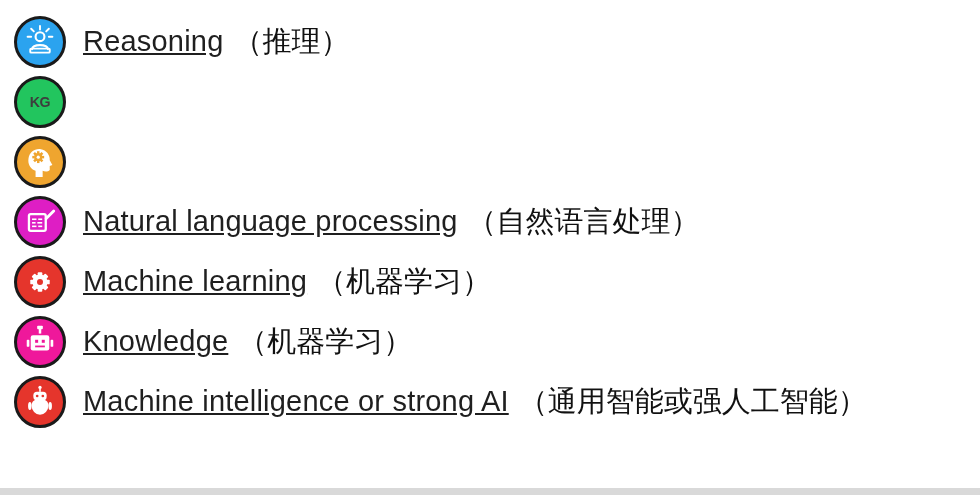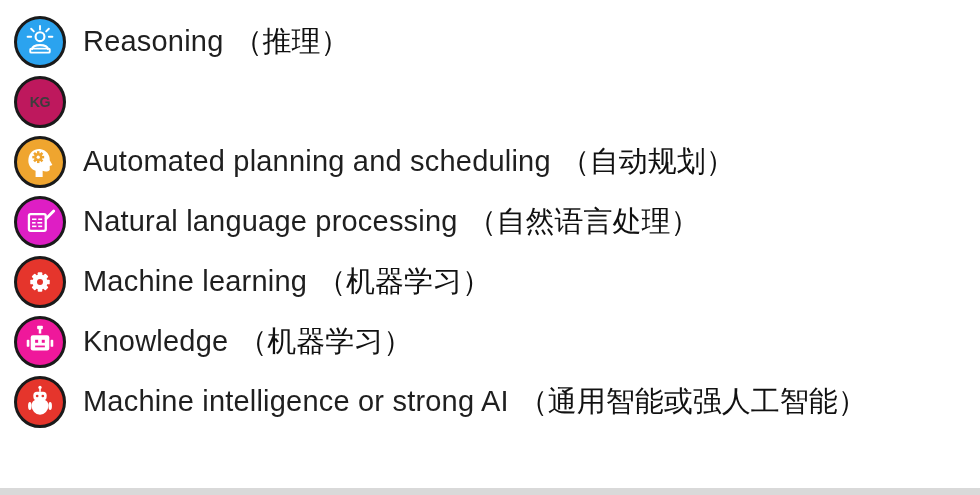--- a/index.html
+++ b/index.html
@@ -28,20 +28,21 @@
     display: flex;
     align-items: center;
     justify-content: center;
   }
   .badge svg { display: block; }
   .label { margin-left: 17px; white-space: nowrap; }
   .en {
     font-size: 29px;
     color: #1f1f1f;
     letter-spacing: 0.2px;
+    text-decoration: underline;
   }
   .zh {
     font-family: Liberation Serif, serif;
     font-size: 29px;
     color: #111111;
     margin-left: 10px;
   }
   .footer-bar {
     position: absolute;
     left: 0; right: 0; bottom: 0;
@@ -67,21 +68,21 @@
       <line x1="40" y1="20" x2="36" y2="20" stroke-width="2.2"></line>
     </g>
         </svg>
       </span>
     <span class="label">
       <span class="en">Reasoning</span><span class="zh">（推理）</span>
     </span>
   </div>
 
   <div class="row">
-    <span class="badge" style="background: #be185d;">
+    <span class="badge" style="background: #22c55e;">
         <svg width="46" height="46" viewBox="0 0 52 52">
     <text x="26" y="27" text-anchor="middle" dominant-baseline="middle" font-family="Liberation Sans, sans-serif" font-size="16" font-weight="bold" fill="#3d3d3d" letter-spacing="-0.5">KG</text>
         </svg>
       </span>
   </div>
 
   <div class="row">
     <span class="badge" style="background: rgb(239, 165, 47);">
         <svg width="46" height="46" viewBox="0 0 52 52">
     <path fill="#fff" d="M21 43 L21 36 C15 34 12 28 13 22 C14 15 20 10.5 27 11.5 C33 12.5 37.5 18 37 24 L40 29.5 L37 30.5 L37 35 C35 37.5 31 37 29 36 L29 43 Z"></path>
@@ -92,23 +93,20 @@
             <rect x="22.6" y="13.8" width="2.8" height="2.8" transform="rotate(135 24 20.5)"></rect>
             <rect x="22.6" y="13.8" width="2.8" height="2.8" transform="rotate(180 24 20.5)"></rect>
             <rect x="22.6" y="13.8" width="2.8" height="2.8" transform="rotate(225 24 20.5)"></rect>
             <rect x="22.6" y="13.8" width="2.8" height="2.8" transform="rotate(270 24 20.5)"></rect>
             <rect x="22.6" y="13.8" width="2.8" height="2.8" transform="rotate(315 24 20.5)"></rect>
       <circle cx="24" cy="20.5" r="4.6"></circle>
     </g>
     <circle cx="24" cy="20.5" r="1.8" fill="#fff"></circle>
         </svg>
       </span>
-    <span class="label">
-      <span class="en">Automated planning and scheduling</span><span class="zh">（自动规划）</span>
-    </span>
   </div>
 
   <div class="row">
     <span class="badge" style="background: rgb(222, 30, 196);">
         <svg width="46" height="46" viewBox="0 0 52 52">
     <rect x="13.5" y="17" width="19" height="19" rx="2" stroke="#fff" stroke-width="2.6" fill="none"></rect>
     <g fill="#fff">
       <rect x="17" y="22" width="5" height="1.8"></rect>
             <rect x="24" y="22" width="4.5" height="1.8"></rect>
       <rect x="17" y="26" width="4" height="1.8"></rect>

